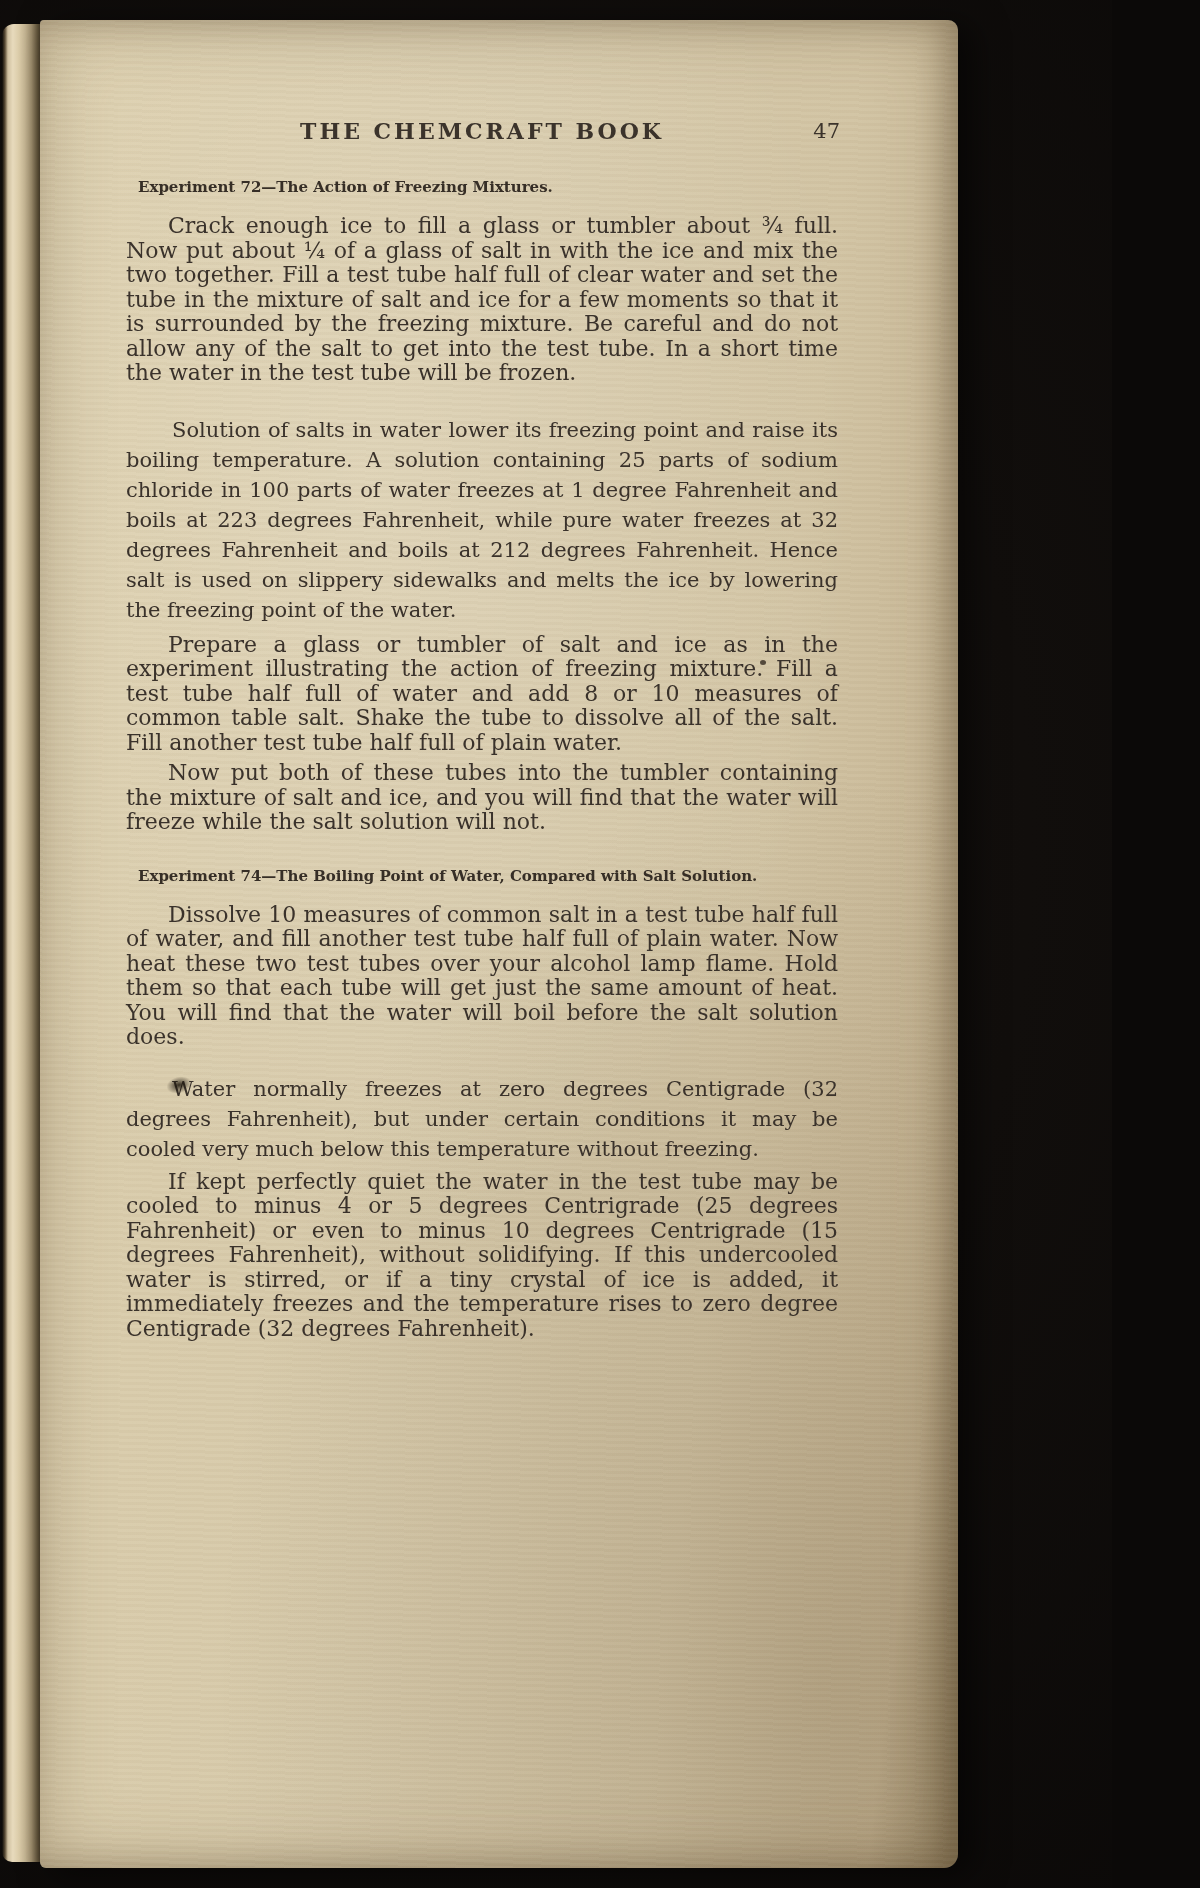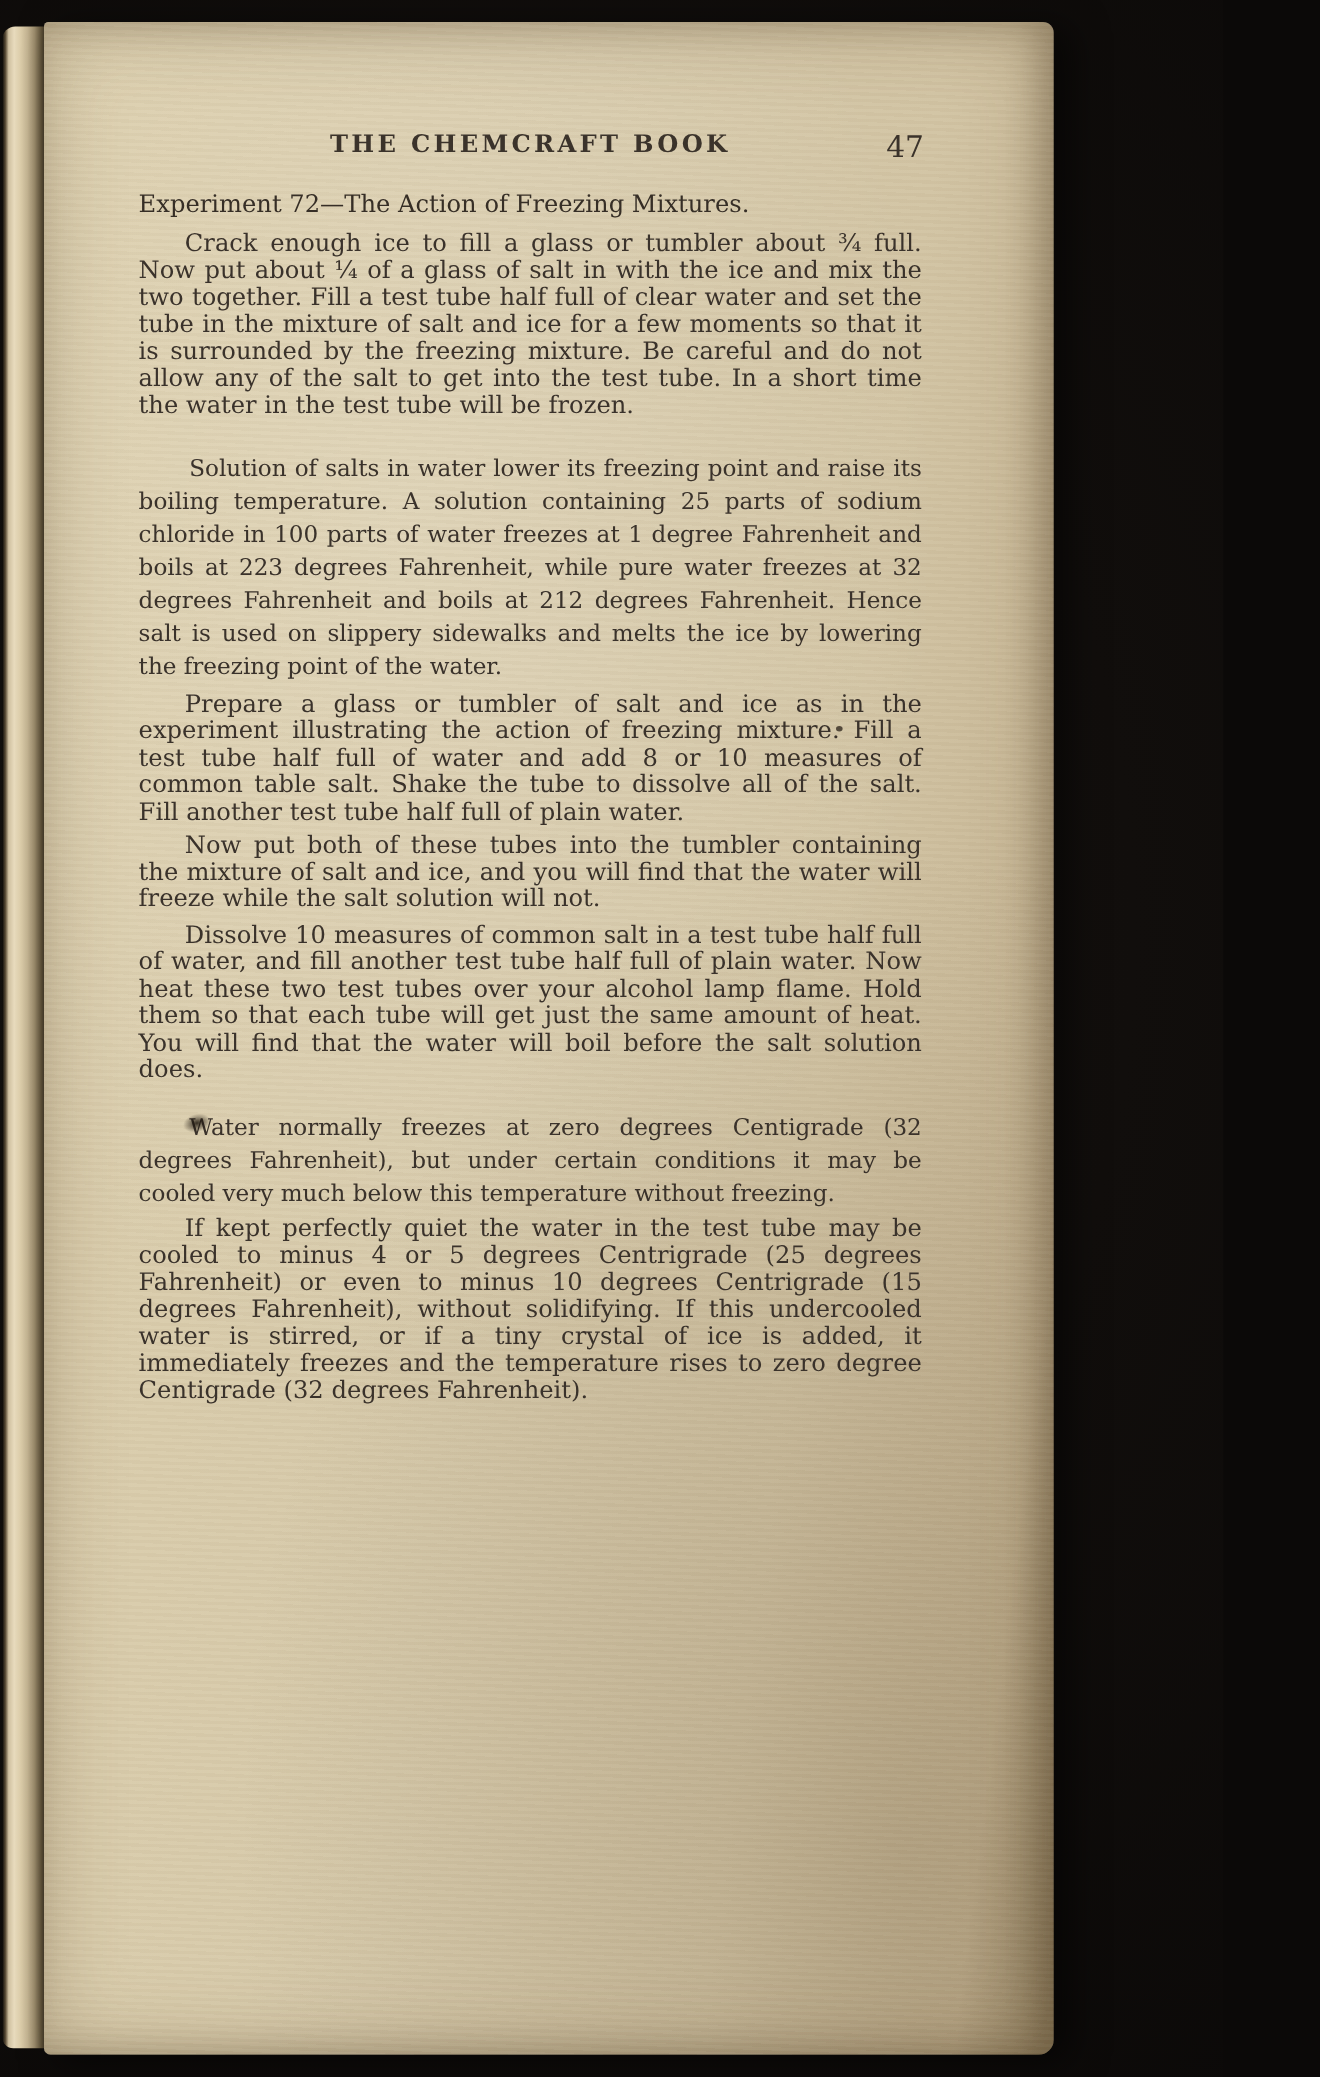--- a/index.html
+++ b/index.html
@@ -45,33 +45,33 @@
       rgba(120,95,60,0.03) 0 3px, rgba(255,246,222,0.03) 3px 6px);
   }
   .content{
     position:absolute;left:86px;top:98px;width:712px;color:var(--ink);
   }
   .page-header{position:relative;height:30px;margin-bottom:24px;}
   .running-title{
     display:block;text-align:center;font-weight:bold;
     letter-spacing:3px;font-size:22px;color:#3b332b;
   }
-  .page-number{position:absolute;right:-2px;top:1px;font-size:27px;color:#3b332b;}
+  .page-number{position:absolute;right:-2px;top:1px;font-size:21px;color:#3b332b;}
 
   .para{
     font-size:21px;line-height:30px;text-align:justify;
     margin:0;color:var(--ink);
   }
   .indent{text-indent:46px;}
   .fine{
     font-size:22px;line-height:24.5px;text-align:justify;
     text-indent:42px;margin:0;color:var(--ink);
   }
   .h{
-    font-size:22px;font-weight:normal;line-height:30px;margin:0;
+    font-size:15px;font-weight:bold;line-height:30px;margin:12px;
     text-align:justify;color:#362e26;
     padding-left:78px;text-indent:-78px;
   }
   .mt-intro{margin-top:0;}
   .mt-h{margin-top:24px;}
   .mt-h-big{margin-top:26px;}
   .mt-fine{margin-top:8px;}
   .mt-fine-follow{margin-top:6px;}
   .mt-body{margin-top:29px;}
   .mt-body-big{margin-top:24px;}
@@ -111,20 +111,21 @@
 
       <p class="fine mt-fine">Crack enough ice to fill a glass or tumbler about ¾ full. Now put about ¼ of a glass of salt in with the ice and mix the two together. Fill a test tube half full of clear water and set the tube in the mixture of salt and ice for a few moments so that it is surrounded by the freezing mixture. Be careful and do not allow any of the salt to get into the test tube. In a short time the water in the test tube will be frozen.</p>
 
       <p class="para indent mt-body">Solution of salts in water lower its freezing point and raise its boiling temperature. A solution containing 25 parts of sodium chloride in 100 parts of water freezes at 1 degree Fahrenheit and boils at 223 degrees Fahrenheit, while pure water freezes at 32 degrees Fahrenheit and boils at 212 degrees Fahrenheit. Hence salt is used on slippery sidewalks and melts the ice by lowering the freezing point of the water.</p>
 
 
       <p class="fine mt-fine">Prepare a glass or tumbler of salt and ice as in the experiment illustrating the action of freezing mixture. Fill a test tube half full of water and add 8 or 10 measures of common table salt. Shake the tube to dissolve all of the salt. Fill another test tube half full of plain water.</p>
 
       <p class="fine mt-fine-follow">Now put both of these tubes into the tumbler containing the mixture of salt and ice, and you will find that the water will freeze while the salt solution will not.</p>
 
+      <h2 class="h mt-h-big">Experiment 74—The Boiling Point of Water, Compared with Salt Solution.</h2>
 
       <p class="fine mt-fine">Dissolve 10 measures of common salt in a test tube half full of water, and fill another test tube half full of plain water. Now heat these two test tubes over your alcohol lamp flame. Hold them so that each tube will get just the same amount of heat. You will find that the water will boil before the salt solution does.</p>
 
       <p class="para indent mt-body-big stain-host"><span class="ink-blob"></span><span>Water normally freezes at zero degrees Centigrade (32 degrees Fahrenheit), but under certain conditions it may be cooled very much below this temperature without freezing.</span></p>
 
 
 
       <p class="fine mt-fine-follow">If kept perfectly quiet the water in the test tube may be cooled to minus 4 or 5 degrees Centrigrade (25 degrees Fahrenheit) or even to minus 10 degrees Centrigrade (15 degrees Fahrenheit), without solidifying. If this undercooled water is stirred, or if a tiny crystal of ice is added, it immediately freezes and the temperature rises to zero degree Centigrade (32 degrees Fahrenheit).</p>
 
     </div>

